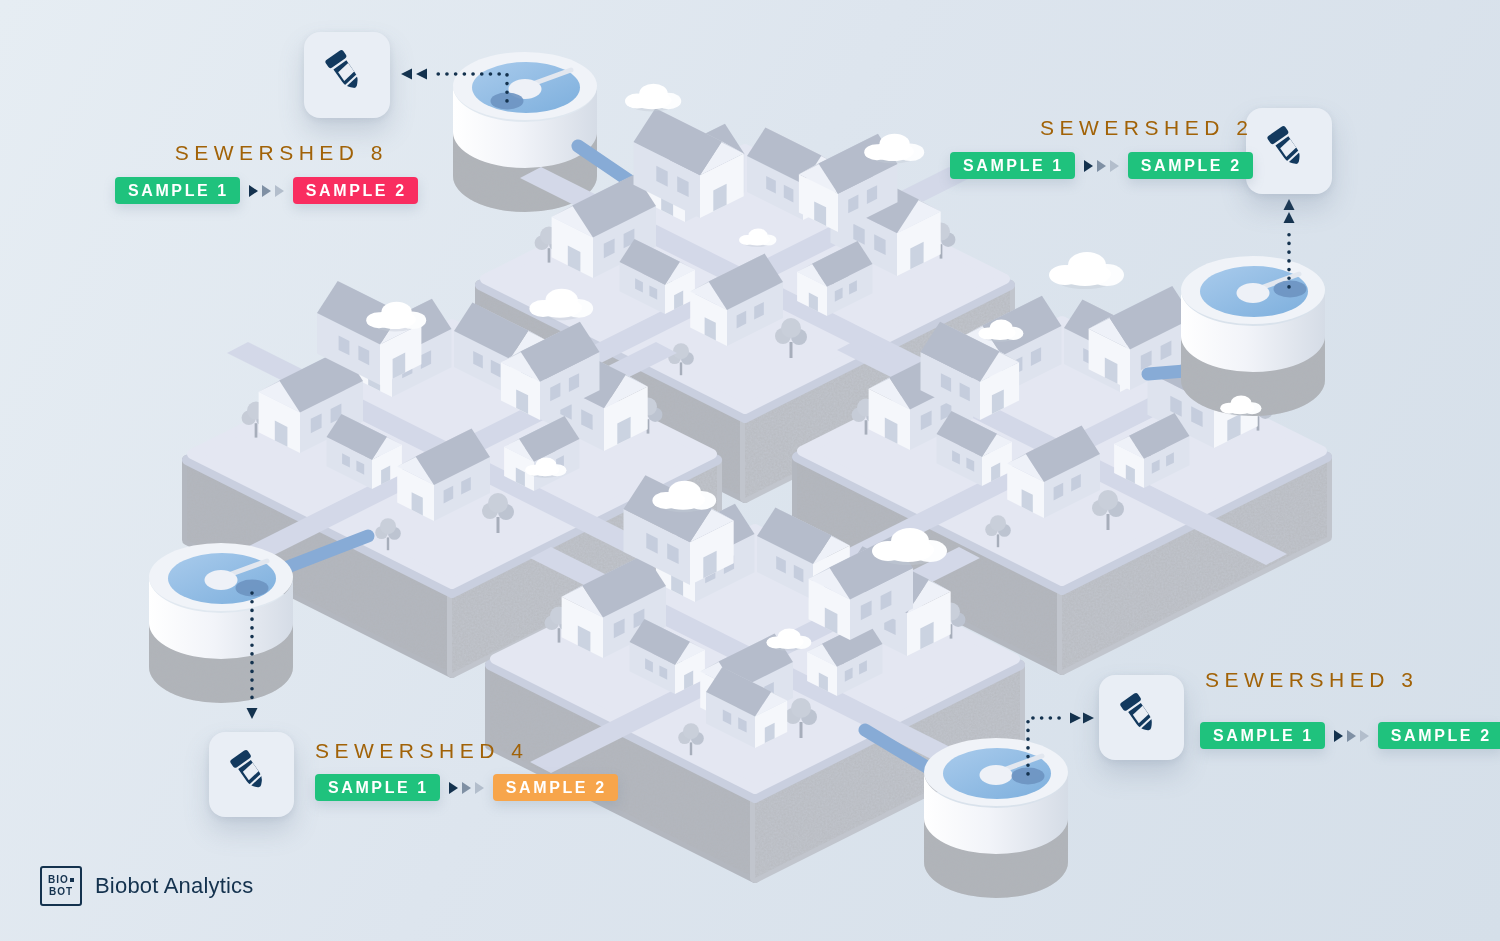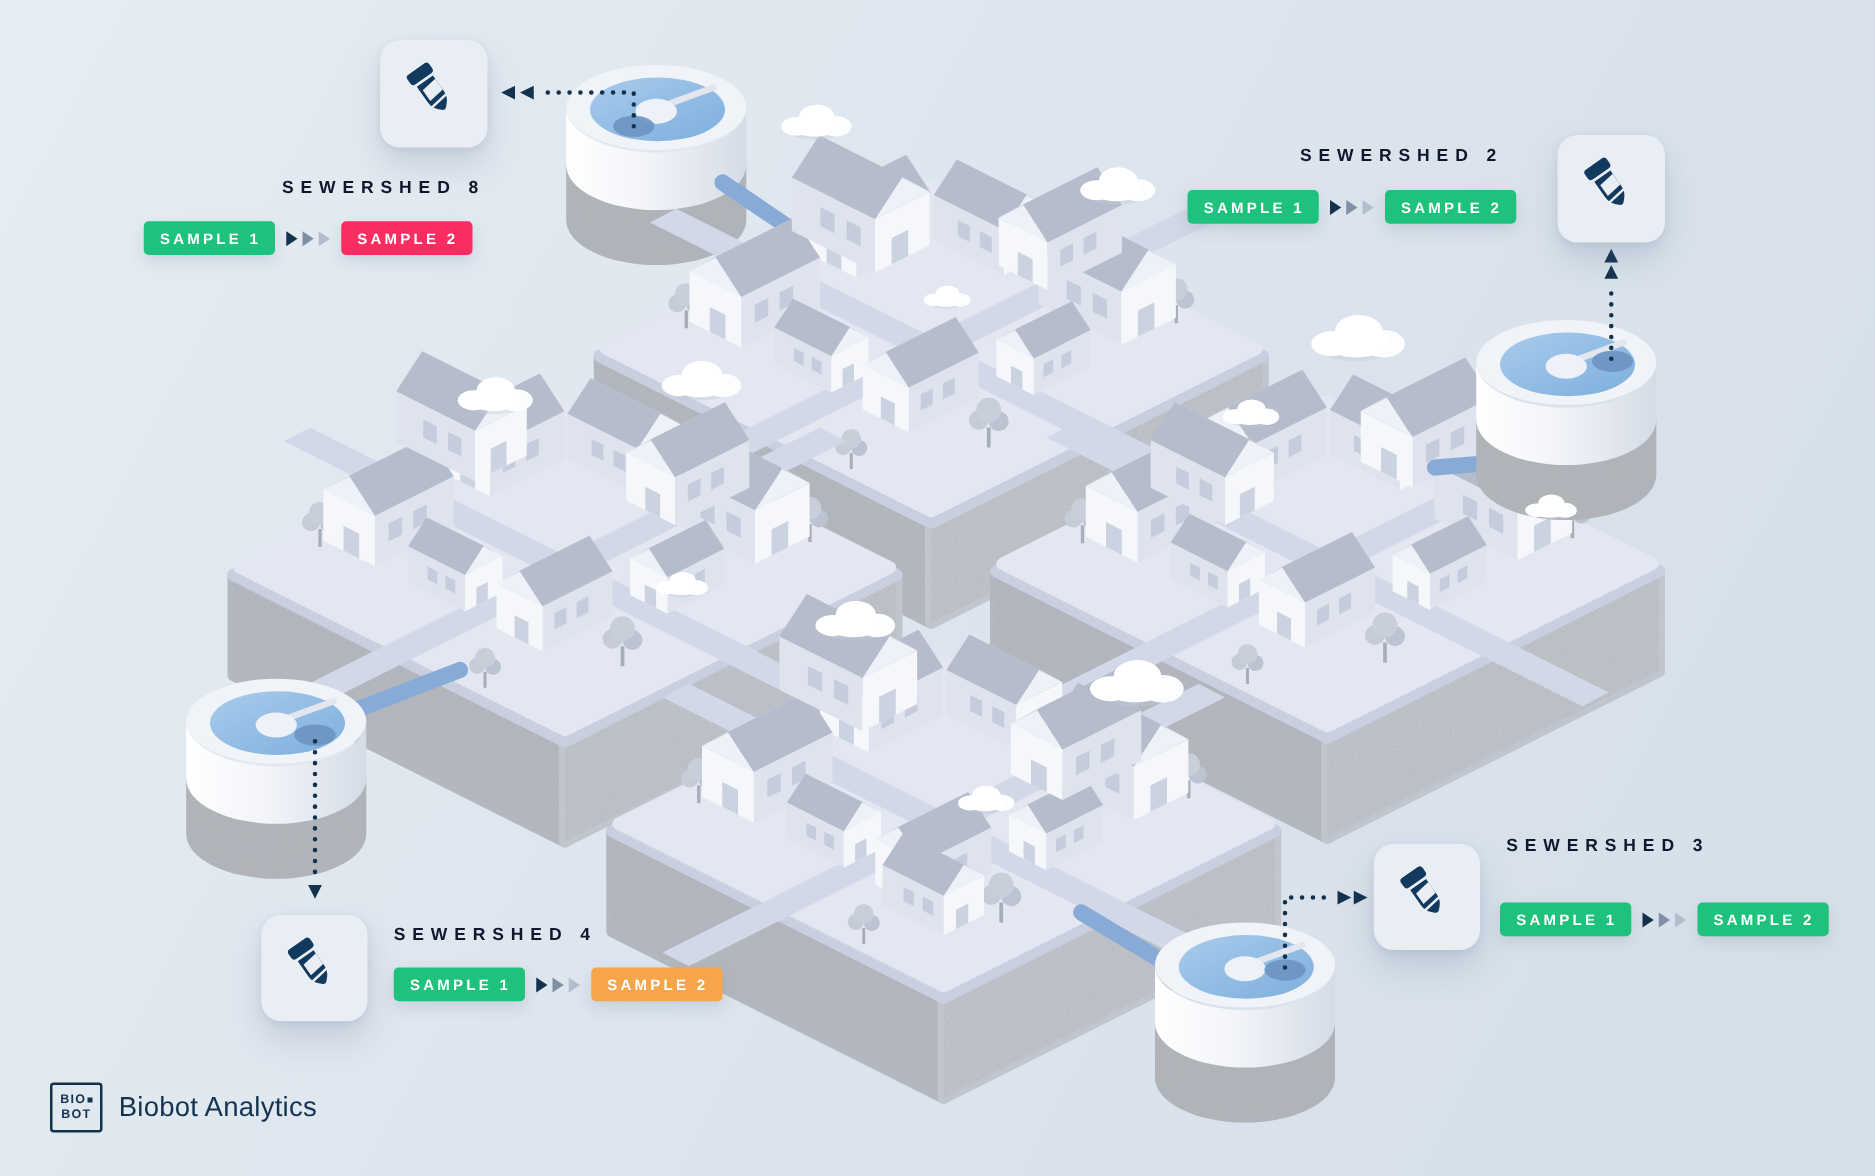--- a/index.html
+++ b/index.html
@@ -4,27 +4,27 @@
 <style>
   html,body{margin:0;padding:0;}
   body{
     width:1500px;height:941px;position:relative;overflow:hidden;
     font-family:"Liberation Sans",sans-serif;
     background:linear-gradient(118deg,#e6edf3 0%,#dde5ee 45%,#d5dfe9 100%);
   }
   .scene{position:absolute;left:0;top:0;width:1500px;height:941px;}
   
   .ss-title{
-    position:absolute;color:#0f172a;font-weight:bold;font-size:14px;
+    position:absolute;color:#a16207;font-weight:normal;font-size:21px;
     letter-spacing:5.5px;white-space:nowrap;
   }
   .ss-row{position:absolute;display:flex;align-items:center;gap:7px;white-space:nowrap;}
   .badge{
     display:inline-flex;align-items:center;height:27px;padding:0 11px 0 13px;
-    border-radius:4px;color:#ffffff;font-weight:bold;font-size:12px;
+    border-radius:4px;color:#ffffff;font-weight:bold;font-size:16px;
     letter-spacing:2.6px;box-shadow:0 5px 12px rgba(110,130,155,.22);
   }
   .flow{display:inline-flex;align-items:center;gap:4px;margin:0 2px;}
   .tri{width:0;height:0;border-top:6px solid transparent;border-bottom:6px solid transparent;}
   .tri-a{border-left:9px solid #14324E;}
   .tri-b{border-left:9px solid #7F90A4;}
   .tri-c{border-left:9px solid #B3BECC;}
   .t1{left:115px;top:141px;width:273px;text-align:right;}
   .r1{left:115px;top:177px;}
   .t2{left:1040px;top:116px;}

